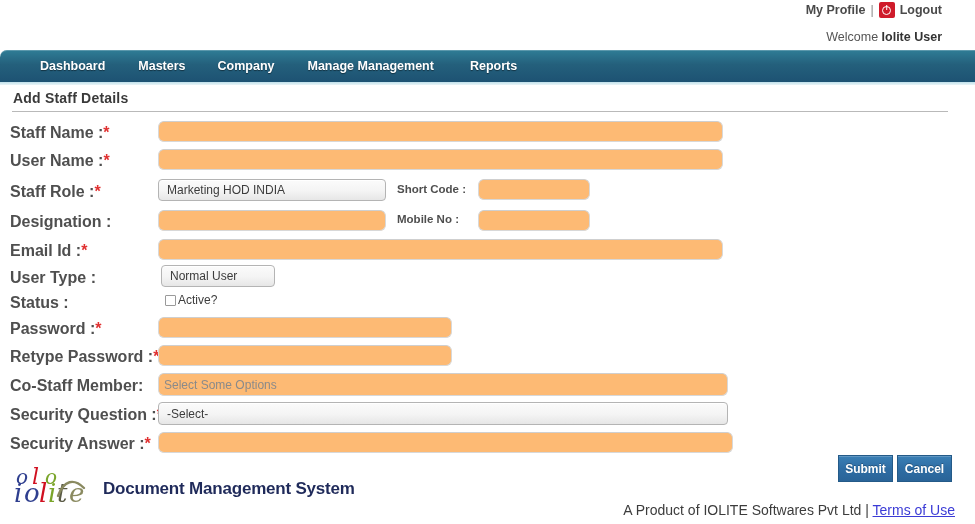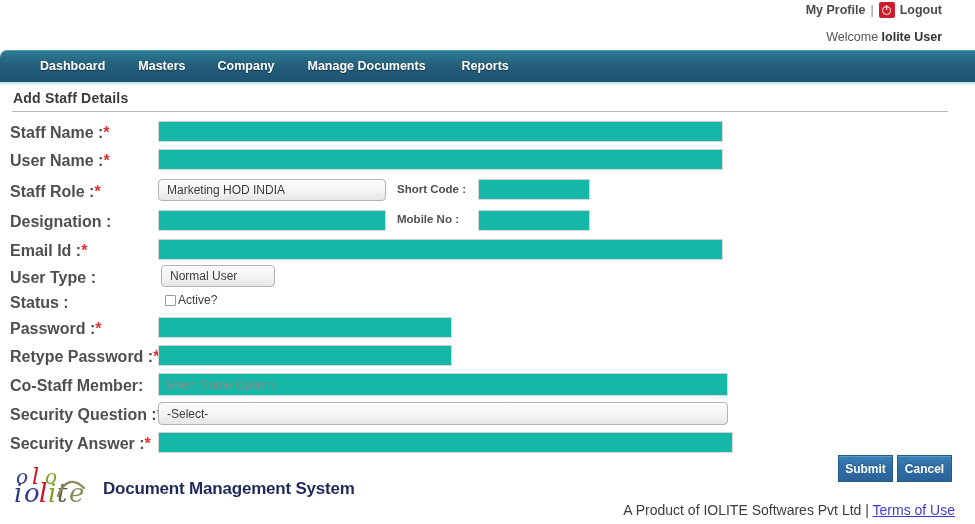--- a/index.html
+++ b/index.html
@@ -89,24 +89,24 @@
   }
   .req{color:#e03030;font-weight:bold;}
   .lbl2{
     position:absolute;top:6px;
     font-size:11.5px;font-weight:bold;color:#4f4f4f;
     white-space:nowrap;
   }
   .txt{
     position:absolute;
     height:21px;box-sizing:border-box;
-    background:#14b8a6;
+    background:#fdba74;
     border:1px solid #d8d8d8;
     border-top-color:#cfcfcf;
-    border-radius:1px;
+    border-radius:6px;
     font-family:"Liberation Sans", sans-serif;
     font-size:12px;color:#444444;
     padding:0 5px;outline:none;
   }
   .txt::placeholder{color:#8a8a8a;}
   .sel{
     position:absolute;
     height:22px;box-sizing:border-box;
     background:linear-gradient(to bottom,#fbfbfb 0%,#f4f4f4 55%,#e6e6e6 100%);
     border:1px solid #b4b4b4;
@@ -177,21 +177,21 @@
     </div>
     <div class="welcome">
       <span>Welcome </span><b>Iolite User</b>
     </div>
   </div>
 
   <div class="navbar">
     <div class="nav-item n0">Dashboard</div>
     <div class="nav-item n1">Masters</div>
     <div class="nav-item n2">Company</div>
-    <div class="nav-item n3">Manage Documents</div>
+    <div class="nav-item n3">Manage Management</div>
     <div class="nav-item n4">Reports</div>
   </div>
 
   <div class="page-title">Add Staff Details</div>
   <div class="title-rule"></div>
 
   <div class="form">
 
     <div class="row">
       <span class="lbl"><span>Staff Name :</span><span class="req">*</span></span>

